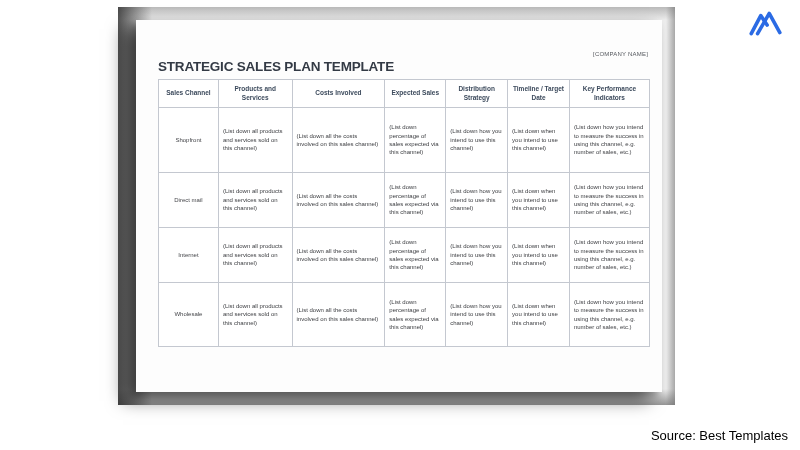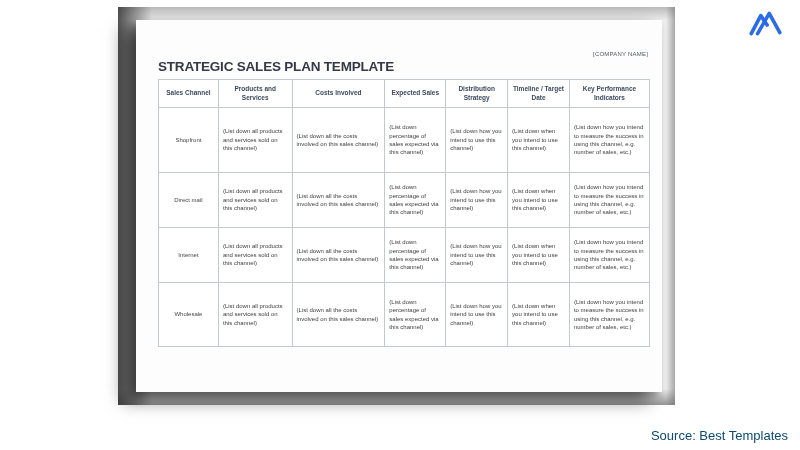--- a/index.html
+++ b/index.html
@@ -55,21 +55,21 @@
   }
   .tpl-table td{
     font-size:6px;color:#3f4044;text-align:left;line-height:1.4;
   }
   .tpl-table td.channel{text-align:center;color:#45464a;}
   .c0{width:12.2%}.c1{width:15.0%}.c2{width:18.9%}.c3{width:12.4%}
   .c4{width:12.6%}.c5{width:12.6%}.c6{width:16.3%}
   .brand-logo{position:absolute;left:747px;top:8px;width:36px;height:30px;}
   .source-credit{
     position:absolute;right:12px;bottom:7px;
-    font-size:13px;color:#0c4a6e;
+    font-size:13px;color:#000000;
   }
 </style>
 </head>
 <body>
 
 <div class="photo">
   <div class="page">
     <div class="doc-title">STRATEGIC SALES PLAN TEMPLATE</div>
     <div class="company">[COMPANY NAME]</div>
     <table class="tpl-table">

